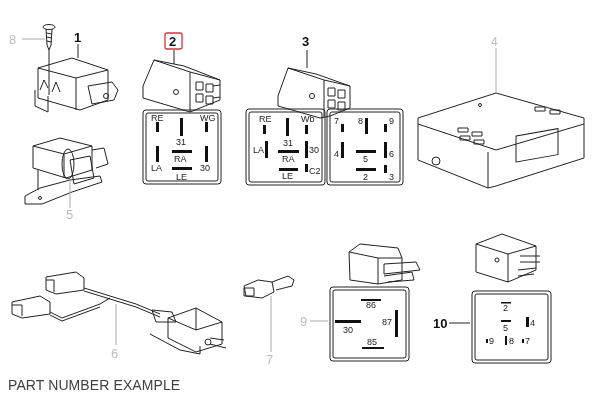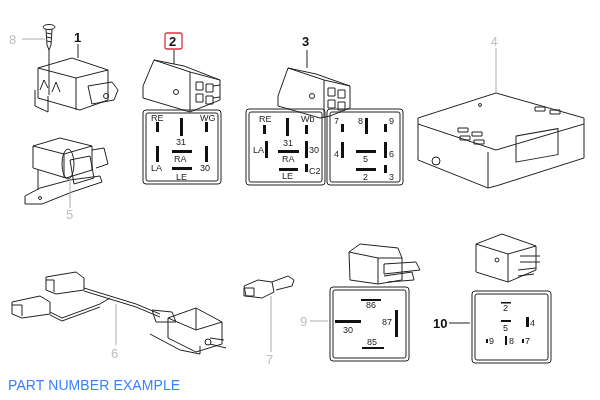--- a/index.html
+++ b/index.html
@@ -1,18 +1,18 @@
 <!DOCTYPE html>
 <html><head>
 <meta charset="utf-8">
 <style>
   html, body { margin:0; padding:0; background:#ffffff; }
   body { width:600px; height:400px; position:relative; overflow:hidden; font-family:"Liberation Sans", sans-serif; }
   svg { position:absolute; left:0; top:0; }
-  .caption { position:absolute; left:8px; top:377px; font-size:14px; color:#3b82f6; letter-spacing:0.1px; }
+  .caption { position:absolute; left:8px; top:377px; font-size:14px; color:#404040; letter-spacing:0.1px; }
   .lbl-dark { fill:#111; font-family:"Liberation Sans", sans-serif; }
   .lbl-grey { fill:#bdbdbd; font-family:"Liberation Sans", sans-serif; }
   .pin { fill:#222; font-family:"Liberation Sans", sans-serif; font-size:9px; }
 </style>
 </head>
 <body>
 
 <svg width="600" height="400" viewBox="0 0 600 400">
   <g fill="none" stroke="#222" stroke-width="1" stroke-linejoin="round">
 

